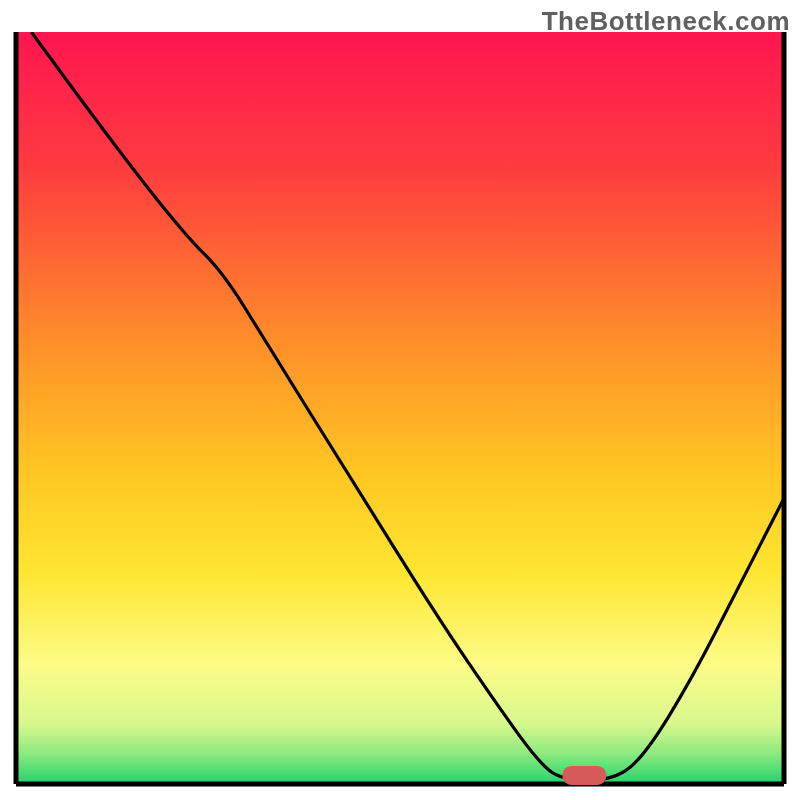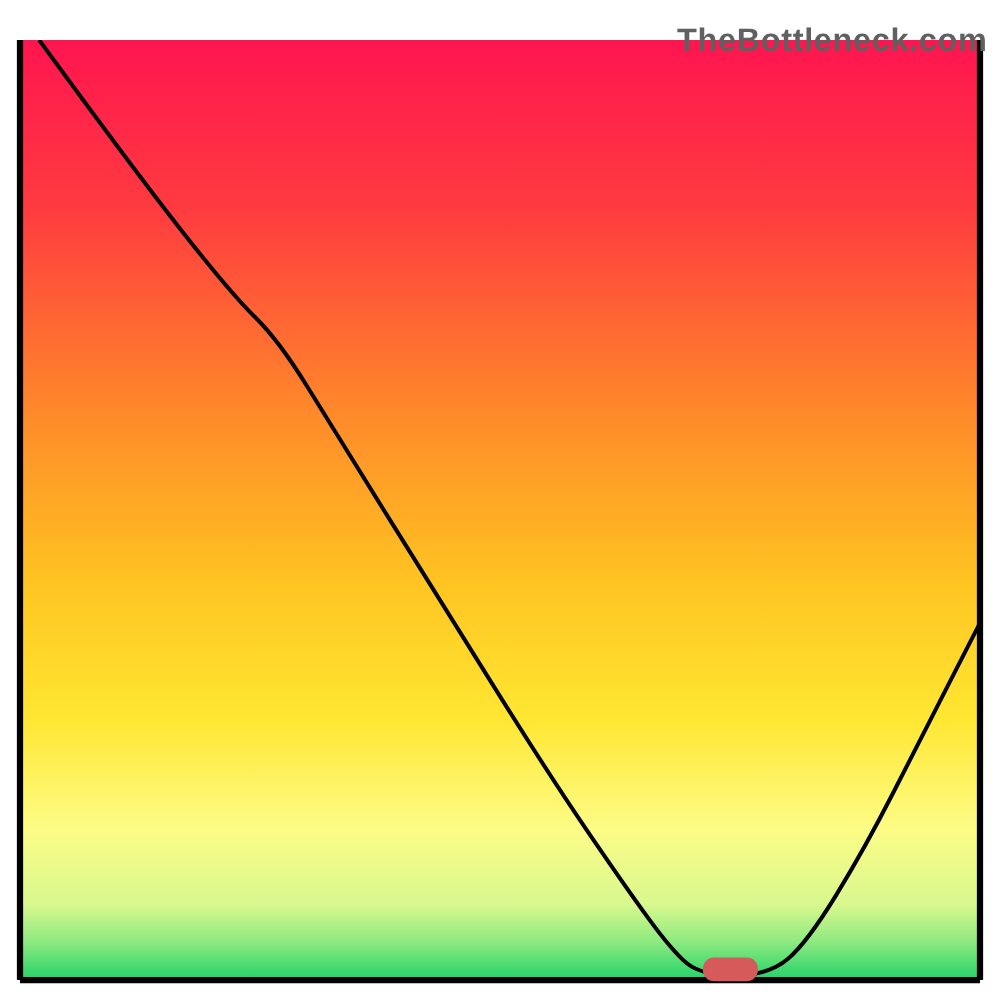--- a/index.html
+++ b/index.html
@@ -14,21 +14,21 @@
   .canvas-wrap {
     position: relative;
     width: 800px;
     height: 800px;
   }
   svg {
     display: block;
   }
   .watermark {
     position: absolute;
-    top: 17px;
+    top: 6px;
     right: 10px;
     font-size: 26px;
     font-weight: 600;
     color: #606060;
     letter-spacing: 0.5px;
     font-family: Arial, Helvetica, sans-serif;
   }
 </style>
 </head>
 <body>

